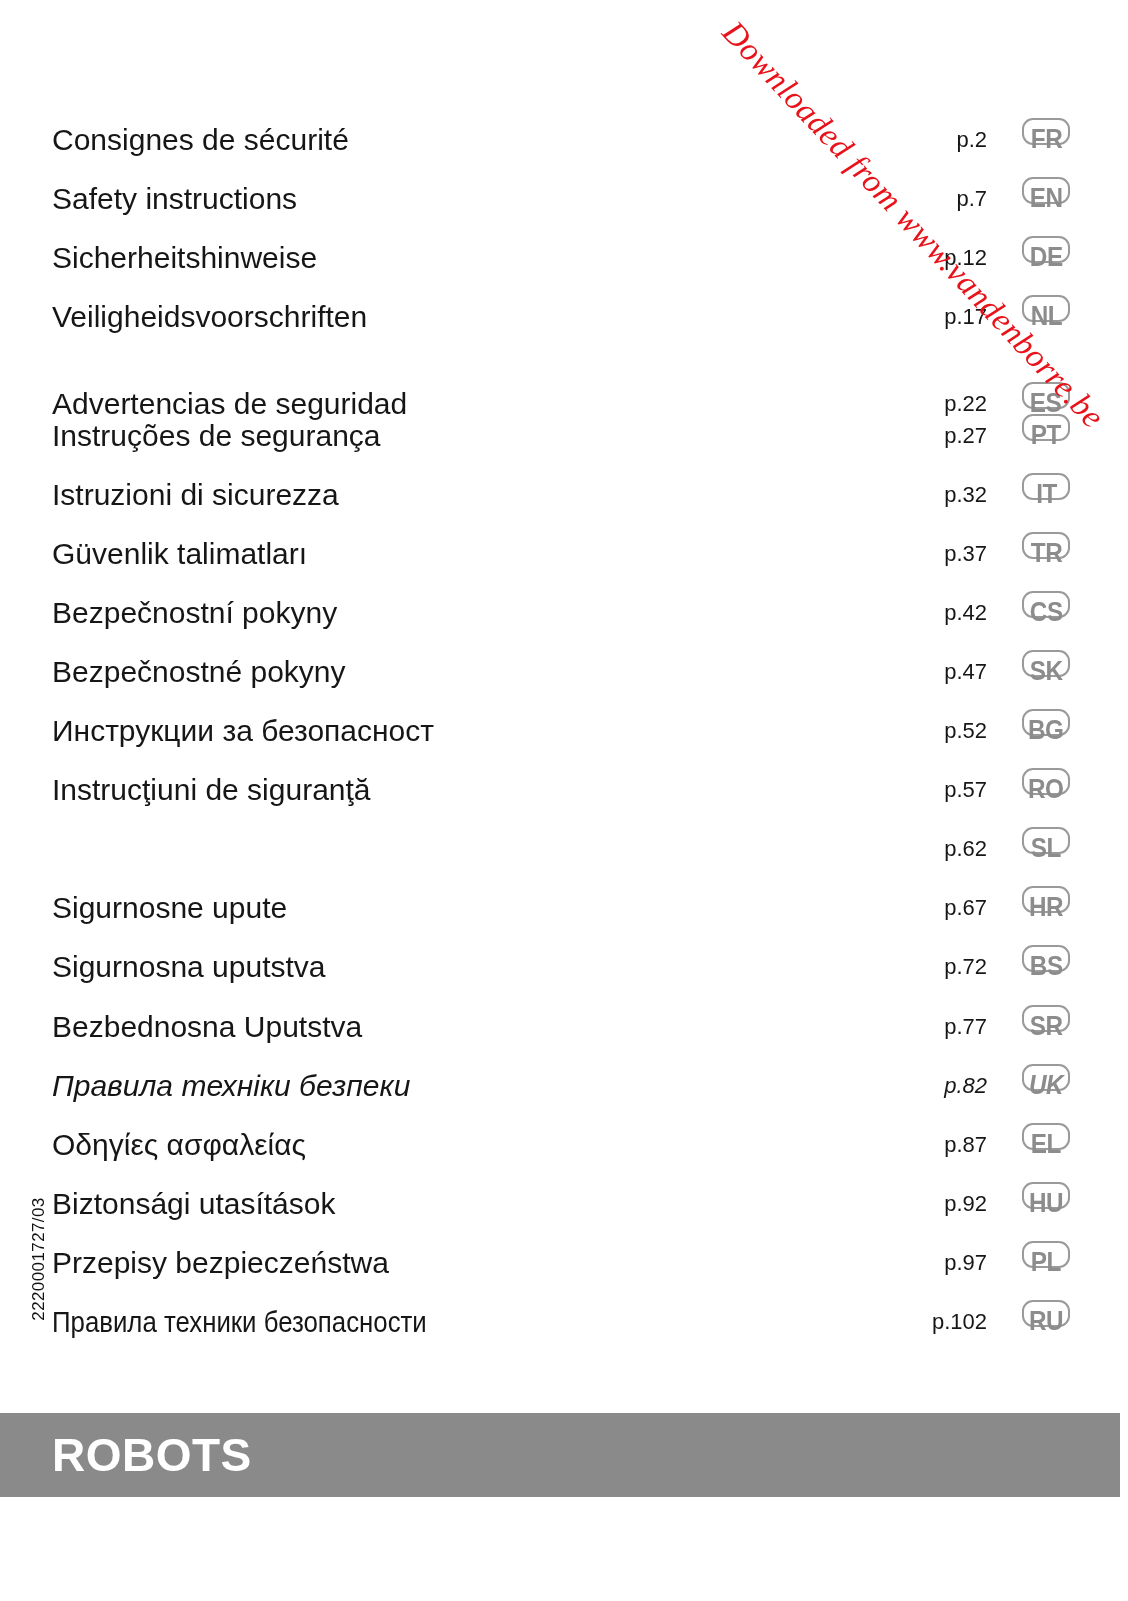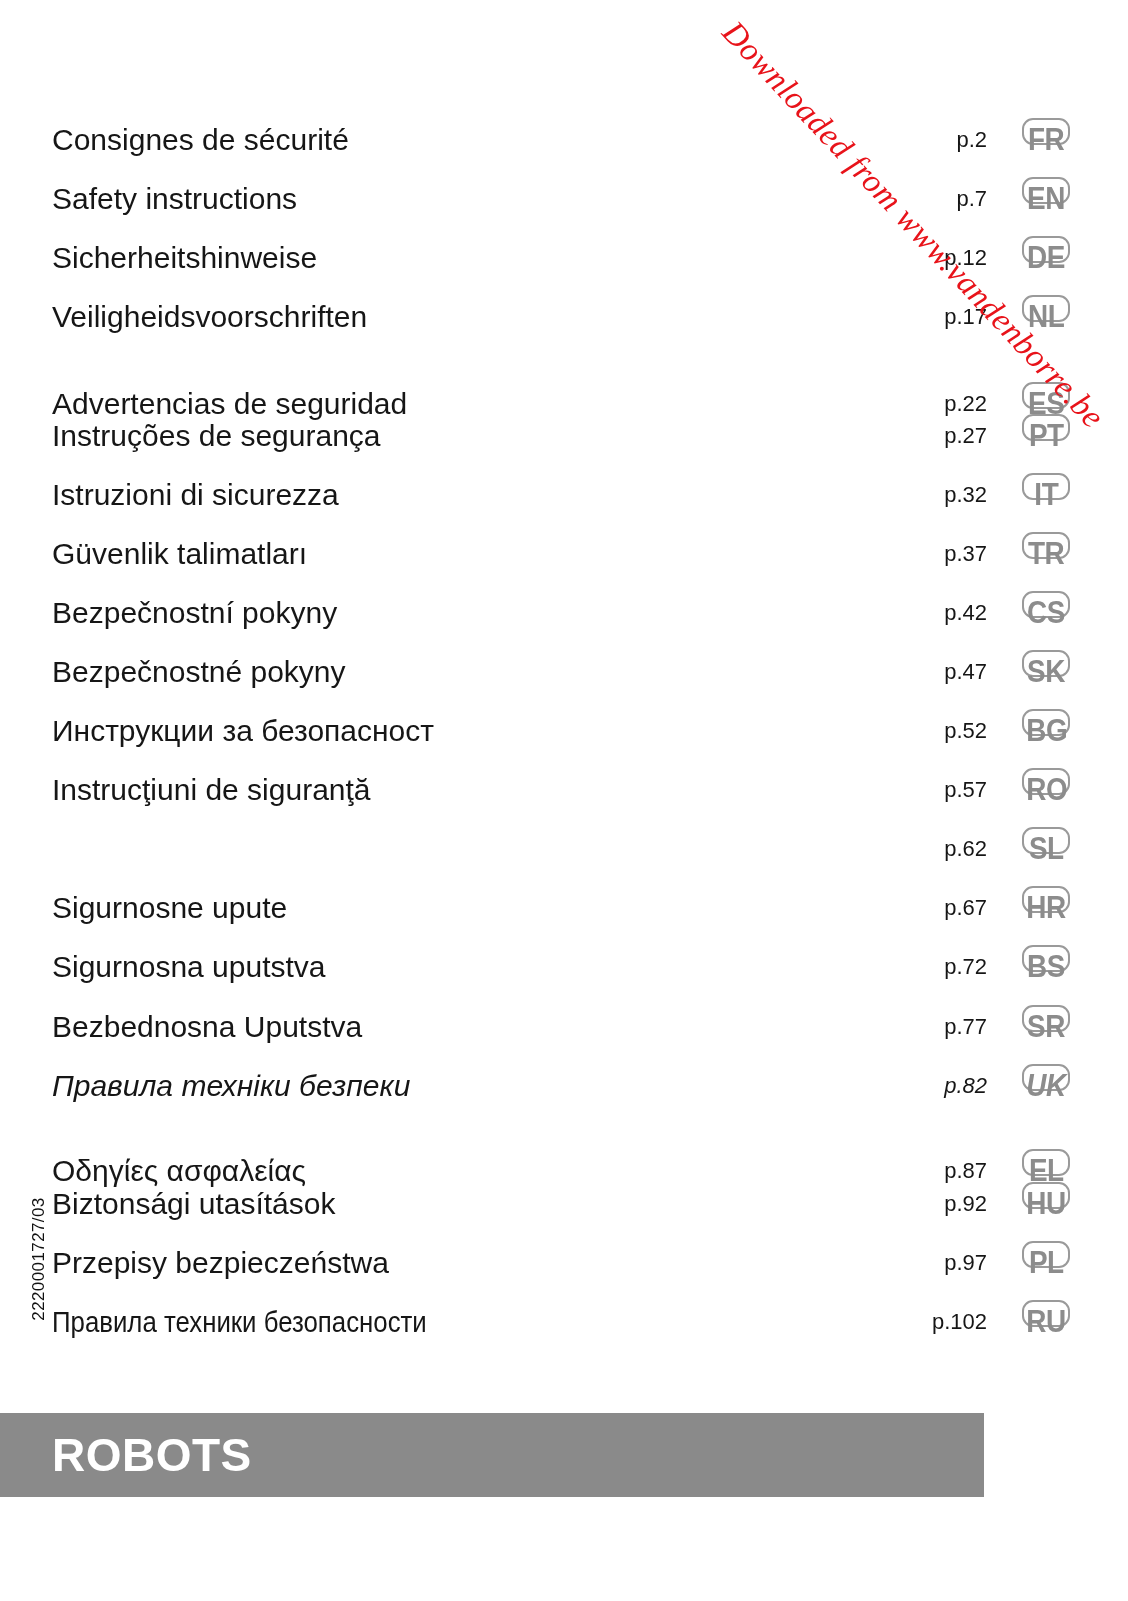--- a/index.html
+++ b/index.html
@@ -92,37 +92,37 @@
     left: 1022px;
     top: 0;
     width: 48px;
     height: 27px;
     box-sizing: border-box;
     border: 2.5px solid #9a9a9a;
     border-radius: 11px;
     background: #ffffff;
     color: #8c8c8c;
     font-weight: 700;
-    font-size: 31px;
+    font-size: 27px;
     line-height: 39px;
     text-align: center;
     letter-spacing: -0.5px;
     font-family: "Liberation Sans Narrow", "Liberation Sans", "DejaVu Sans Condensed", sans-serif;
   }
   .lang-badge span {
     display: inline-block;
     transform: scaleX(0.9);
   }
 
   
   #footer-bar {
     position: absolute;
     left: 0;
     top: 1413px;
-    width: 984px;
+    width: 1120px;
     height: 84px;
     background: #8a8a8a;
     z-index: 2;
   }
   #footer-title {
     position: absolute;
     left: 52px;
     top: 50%;
     transform: translateY(-50%);
     color: #ffffff;
@@ -217,21 +217,21 @@
     <div class="lang-row" style="top: 1004.5px;">
       <div class="lang-name">Bezbednosna Uputstva</div>
       <div class="lang-page">p.77</div>
       <div class="lang-badge"><span>SR</span></div>
     </div>
     <div class="lang-row" style="top: 1063.6px; font-style: italic;">
       <div class="lang-name">Правила техніки безпеки</div>
       <div class="lang-page">p.82</div>
       <div class="lang-badge"><span>UK</span></div>
     </div>
-    <div class="lang-row" style="top: 1122.7px; margin-top: 26px;">
+    <div class="lang-row" style="top: 1122.7px;">
       <div class="lang-name">Οδηγίες ασφαλείας</div>
       <div class="lang-page">p.87</div>
       <div class="lang-badge"><span>EL</span></div>
     </div>
     <div class="lang-row" style="top: 1181.8px;">
       <div class="lang-name">Biztonsági utasítások</div>
       <div class="lang-page">p.92</div>
       <div class="lang-badge"><span>HU</span></div>
     </div>
     <div class="lang-row" style="top: 1240.9px;">

